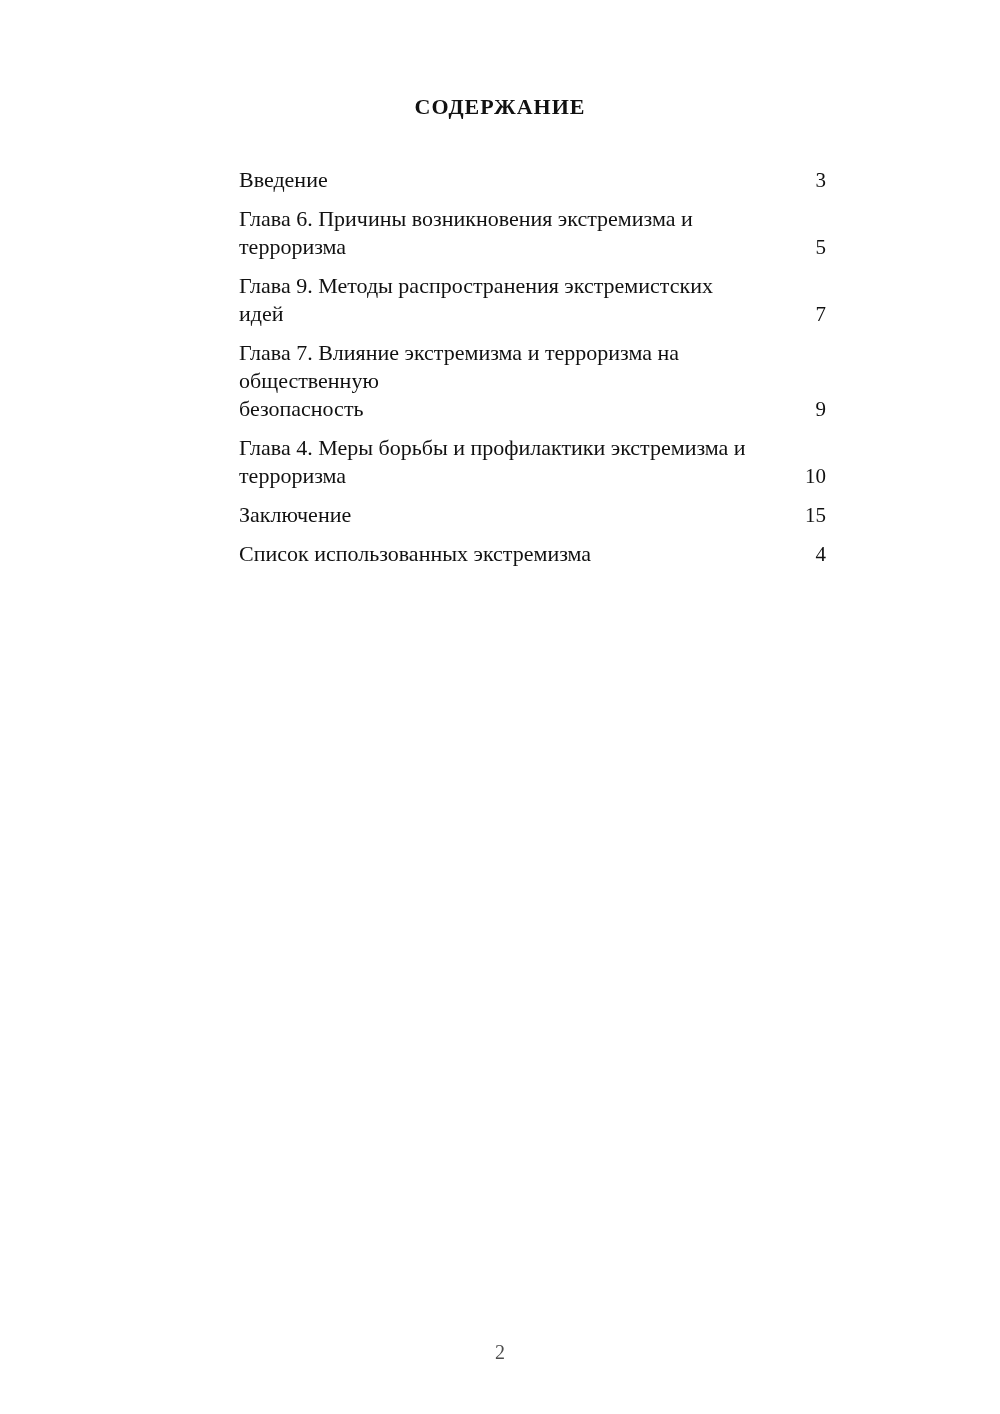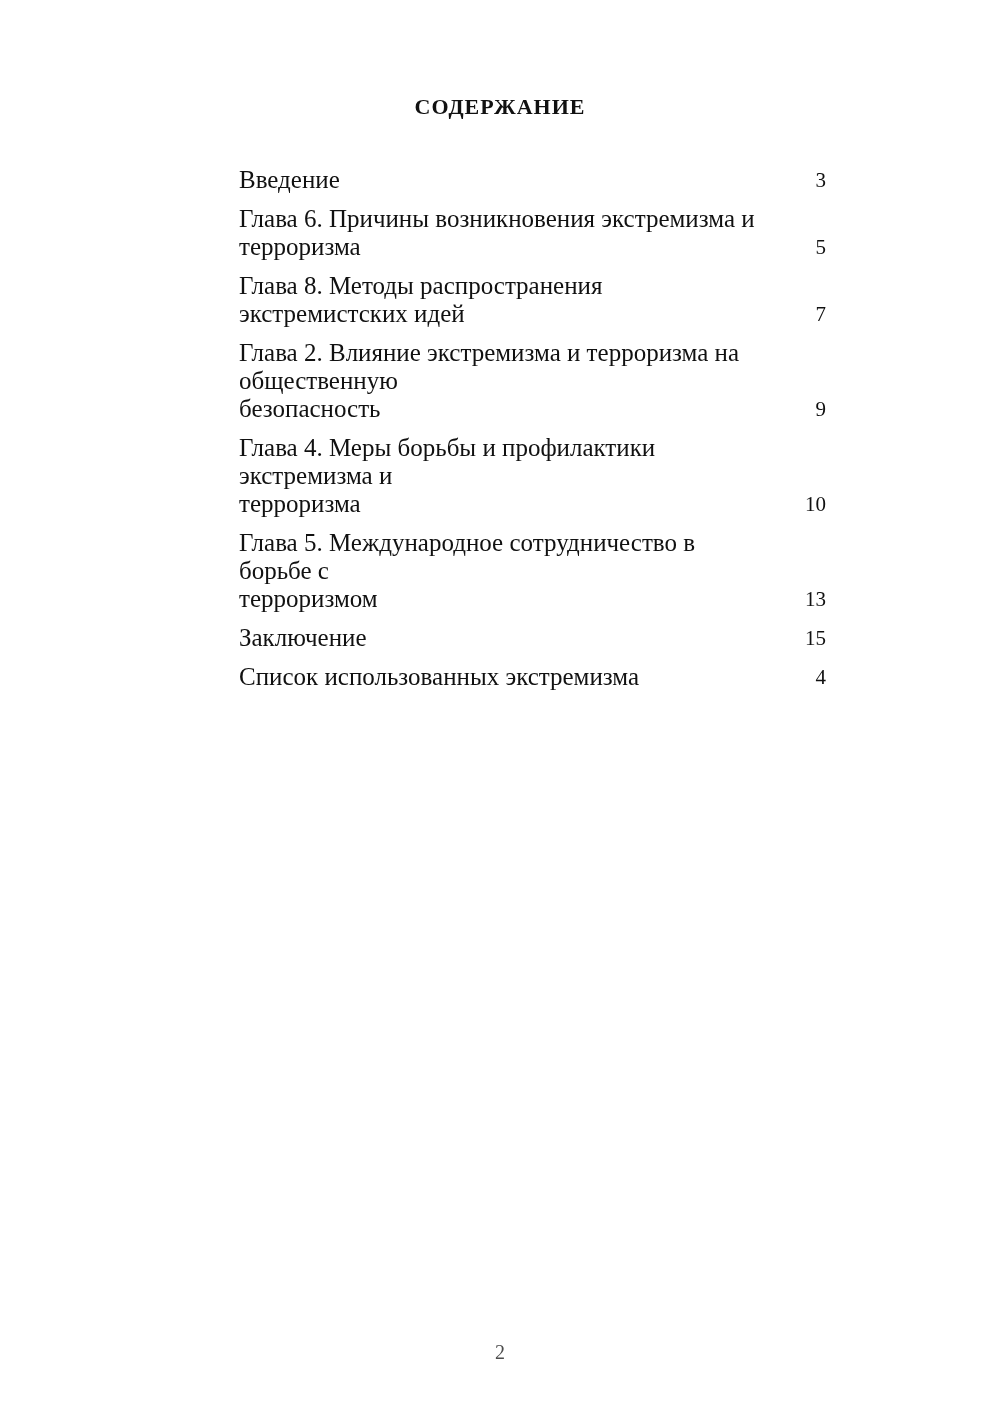--- a/index.html
+++ b/index.html
@@ -30,21 +30,21 @@
     left: 143px;
     right: 78px;
   }
   .toc-row {
     display: flex;
     align-items: flex-end;
     margin-bottom: 11px;
   }
   .toc-entry-title {
     flex: 1 1 auto;
-    font-size: 25px;
+    font-size: 22px;
     line-height: 28px;
     white-space: pre-line;
     padding-right: 24px;
   }
   .toc-entry-page {
     flex: 0 0 auto;
     min-width: 42px;
     text-align: right;
     font-size: 21px;
     line-height: 28px;
@@ -72,41 +72,36 @@
       <div class="toc-entry-title">Введение</div>
       <div class="toc-entry-page">3</div>
     </div>
 
     <div class="toc-row">
       <div class="toc-entry-title">Глава 6. Причины возникновения экстремизма и терроризма</div>
       <div class="toc-entry-page">5</div>
     </div>
 
     <div class="toc-row">
-      <div class="toc-entry-title">Глава 8. Методы распространения экстремистских идей</div>
+      <div class="toc-entry-title">Глава 9. Методы распространения экстремистских идей</div>
       <div class="toc-entry-page">7</div>
     </div>
 
     <div class="toc-row">
-      <div class="toc-entry-title">Глава 2. Влияние экстремизма и терроризма на общественную
+      <div class="toc-entry-title">Глава 7. Влияние экстремизма и терроризма на общественную
 безопасность</div>
       <div class="toc-entry-page">9</div>
     </div>
 
     <div class="toc-row">
       <div class="toc-entry-title">Глава 4. Меры борьбы и профилактики экстремизма и
 терроризма</div>
       <div class="toc-entry-page">10</div>
     </div>
 
-    <div class="toc-row">
-      <div class="toc-entry-title">Глава 5. Международное сотрудничество в борьбе с
-терроризмом</div>
-      <div class="toc-entry-page">13</div>
-    </div>
 
     <div class="toc-row">
       <div class="toc-entry-title">Заключение</div>
       <div class="toc-entry-page">15</div>
     </div>
 
     <div class="toc-row">
       <div class="toc-entry-title">Список использованных экстремизма</div>
       <div class="toc-entry-page">4</div>
     </div>

